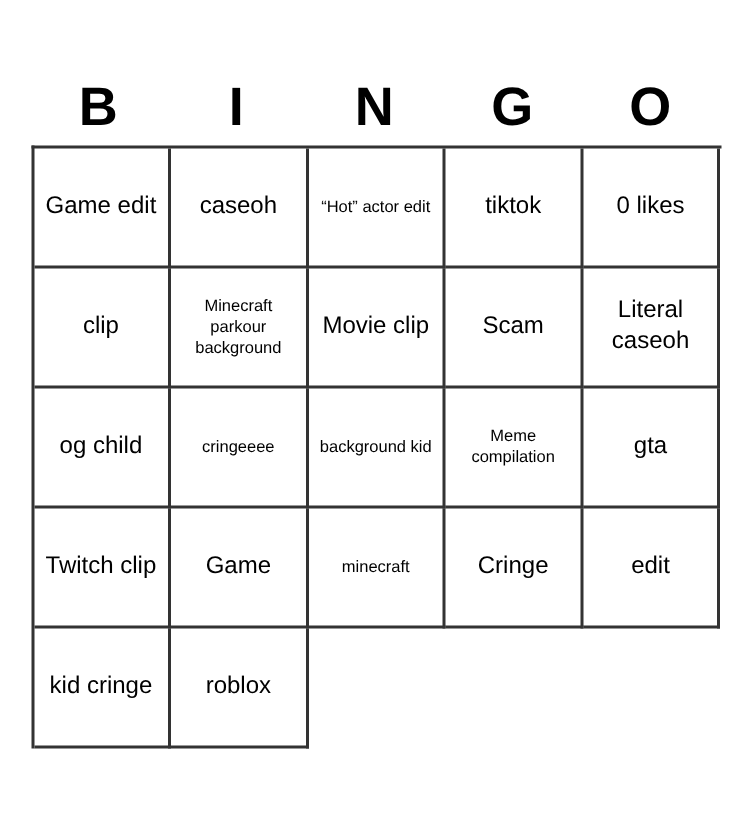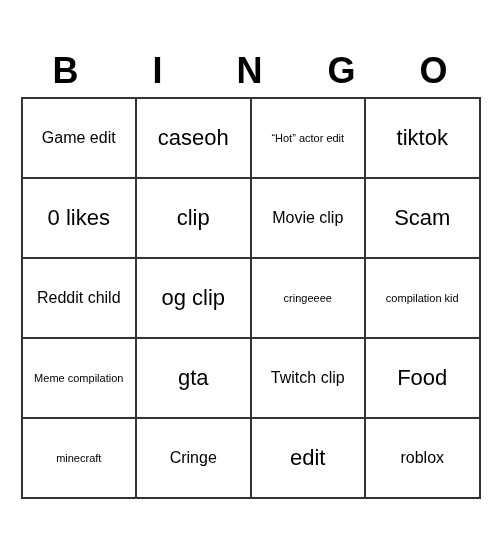--- a/index.html
+++ b/index.html
@@ -22,38 +22,38 @@
       text-align: center;
     }
     .bingo-header-cell {
       font-size: 36px;
       font-weight: bold;
       padding: 5px 0;
       letter-spacing: 2px;
     }
     .bingo-grid {
       display: grid;
-      grid-template-columns: repeat(4, 1fr);
+      grid-template-columns: repeat(5, 1fr);
       border-left: 2px solid #333;
       border-top: 2px solid #333;
     }
     .bingo-cell {
       border-right: 2px solid #333;
       border-bottom: 2px solid #333;
       min-height: 80px;
       display: flex;
       align-items: center;
       justify-content: center;
       text-align: center;
       padding: 4px;
       font-size: 14px;
       line-height: 1.3;
     }
     .bingo-cell.large-text {
-      font-size: 22px;
+      font-size: 16px;
       font-weight: normal;
     }
     .bingo-cell.medium-text {
       font-size: 16px;
     }
     .bingo-cell.small-text {
       font-size: 11px;
     }
   </style>
 </head>
@@ -67,28 +67,30 @@
       <div class="bingo-header-cell">G</div>
       <div class="bingo-header-cell">O</div>
     </div>
   <div class="bingo-grid">
   <div class="bingo-cell medium-text">Game edit</div>
       <div class="bingo-cell large-text">caseoh</div>
       <div class="bingo-cell small-text">“Hot” actor edit</div>
       <div class="bingo-cell large-text">tiktok</div>
       <div class="bingo-cell large-text">0 likes</div>
       <div class="bingo-cell large-text">clip</div>
+      <div class="bingo-cell small-text">Minecraft parkour background</div>
       <div class="bingo-cell medium-text">Movie clip</div>
       <div class="bingo-cell large-text">Scam</div>
-      <div class="bingo-cell medium-text">Reddit child</div>
-      <div class="bingo-cell large-text">og clip</div>
+      <div class="bingo-cell medium-text">Literal caseoh</div>
+      <div class="bingo-cell large-text">og child</div>
       <div class="bingo-cell small-text">cringeeee</div>
-      <div class="bingo-cell small-text">compilation kid</div>
+      <div class="bingo-cell small-text">background kid</div>
       <div class="bingo-cell small-text">Meme compilation</div>
       <div class="bingo-cell large-text">gta</div>
       <div class="bingo-cell medium-text">Twitch clip</div>
-      <div class="bingo-cell large-text">Food</div>
+      <div class="bingo-cell large-text">Game</div>
       <div class="bingo-cell small-text">minecraft</div>
       <div class="bingo-cell medium-text">Cringe</div>
       <div class="bingo-cell large-text">edit</div>
+      <div class="bingo-cell medium-text">kid cringe</div>
       <div class="bingo-cell medium-text">roblox</div>
     </div>
 </div>
 
 </body></html>

